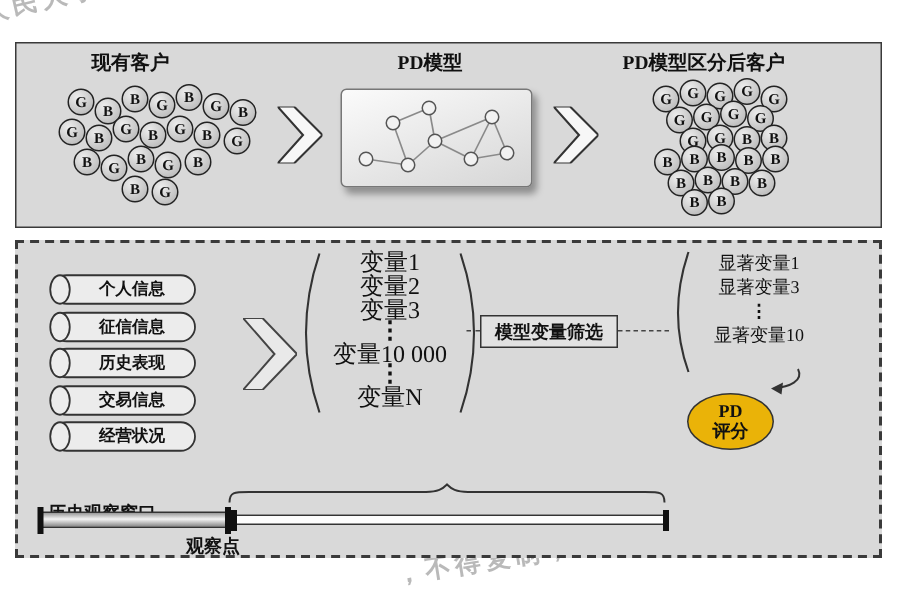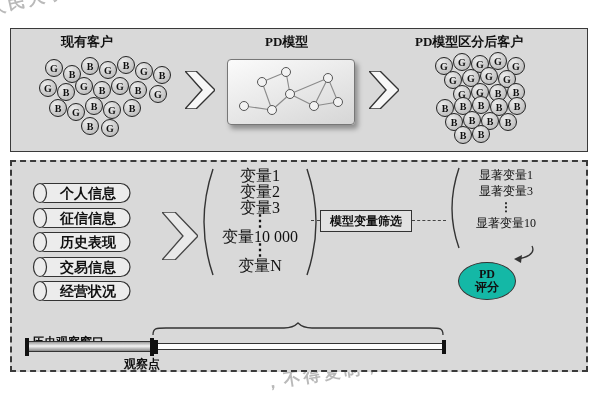--- a/index.html
+++ b/index.html
@@ -24,39 +24,39 @@
   .chev1{left:174px;top:42px;} .chev2{left:358px;top:42px;}
   .big-arrow{left:150px;top:50px;}
   .big-arrow polygon{fill:#e9e9e9;stroke:#444;stroke-width:1.3;}
   .pd-box{position:absolute;left:216px;top:30px;width:128px;height:66px;border:1px solid #777;
           border-radius:4px;background:linear-gradient(160deg,#fbfbfb,#d6d6d6);
           box-shadow:3px 4px 5px rgba(0,0,0,.35);}
   .net line{stroke:#8a8a8a;stroke-width:1.1;}
   .net circle{fill:#f2f2f2;stroke:#555;stroke-width:1;}
   .cyl{position:absolute;left:14px;width:112px;height:22px;}
   .cyl-body,.cyl-end{fill:#ececec;stroke:#333;stroke-width:1.2;}
-  .cyl-label{position:absolute;left:16px;top:3px;width:92px;text-align:center;font-size:14px;font-weight:bold;}
+  .cyl-label{position:absolute;left:16px;top:3px;width:92px;text-align:center;font-size:11px;font-weight:bold;}
   .var-list{position:absolute;left:204px;top:6px;width:88px;}
   .var-line{height:16px;line-height:16px;text-align:center;font-size:16px;}
   .dots{height:13px;line-height:10px;font-weight:bold;}
   .sig-list{position:absolute;left:450px;top:5px;width:88px;}
   .sig-line{height:16px;line-height:16px;text-align:center;font-size:12px;}
   .paren{position:absolute;}
   .paren path{fill:none;stroke:#333;stroke-width:1.4;}
   .paren-l{left:186px;top:5px;} .paren-r{left:292px;top:5px;} .sig-brace{left:434px;top:4px;}
   .filter-box{position:absolute;left:308px;top:48px;width:92px;height:22px;border:1px solid #333;
               background:#e2e2e2;display:flex;align-items:center;justify-content:center;
               font-size:12px;font-weight:bold;white-space:nowrap;}
   .conn{position:absolute;border-top:1px dashed #444;height:0;top:58px;}
   .conn-l{left:299px;width:9px;} .conn-r{left:400px;width:34px;}
   .arrow-to-score{position:absolute;left:494px;top:82px;}
   .arrow-to-score path{fill:none;stroke:#333;stroke-width:1.3;}
   .arrow-to-score polygon{fill:#333;}
   .score-oval{position:absolute;left:446px;top:100px;width:58px;height:38px;border:1.3px solid #333;
-              border-radius:50%;background:#14b8a6;display:flex;flex-direction:column;
+              border-radius:50%;background:#eab308;display:flex;flex-direction:column;
               align-items:center;justify-content:center;font-size:12px;font-weight:bold;line-height:13px;}
   .hist-lbl{left:20px;top:152px;font-size:12px;margin-top:20px;}
   .pred-lbl{left:244px;top:146px;font-size:12px;}
   .obs-lbl{left:112px;top:194px;font-size:12px;}
   .hbrace{position:absolute;left:140px;top:160px;}
   .hbrace path{fill:none;stroke:#333;stroke-width:1.3;}
   .bar{position:absolute;border:1px solid #333;}
   .bar-left{left:14px;top:179px;width:127px;height:11px;
             background:linear-gradient(180deg,#9a9a9a,#f4f4f4 45%,#898989);}
   .bar-right{left:143px;top:181px;width:290px;height:7px;background:#fdfdfd;}

